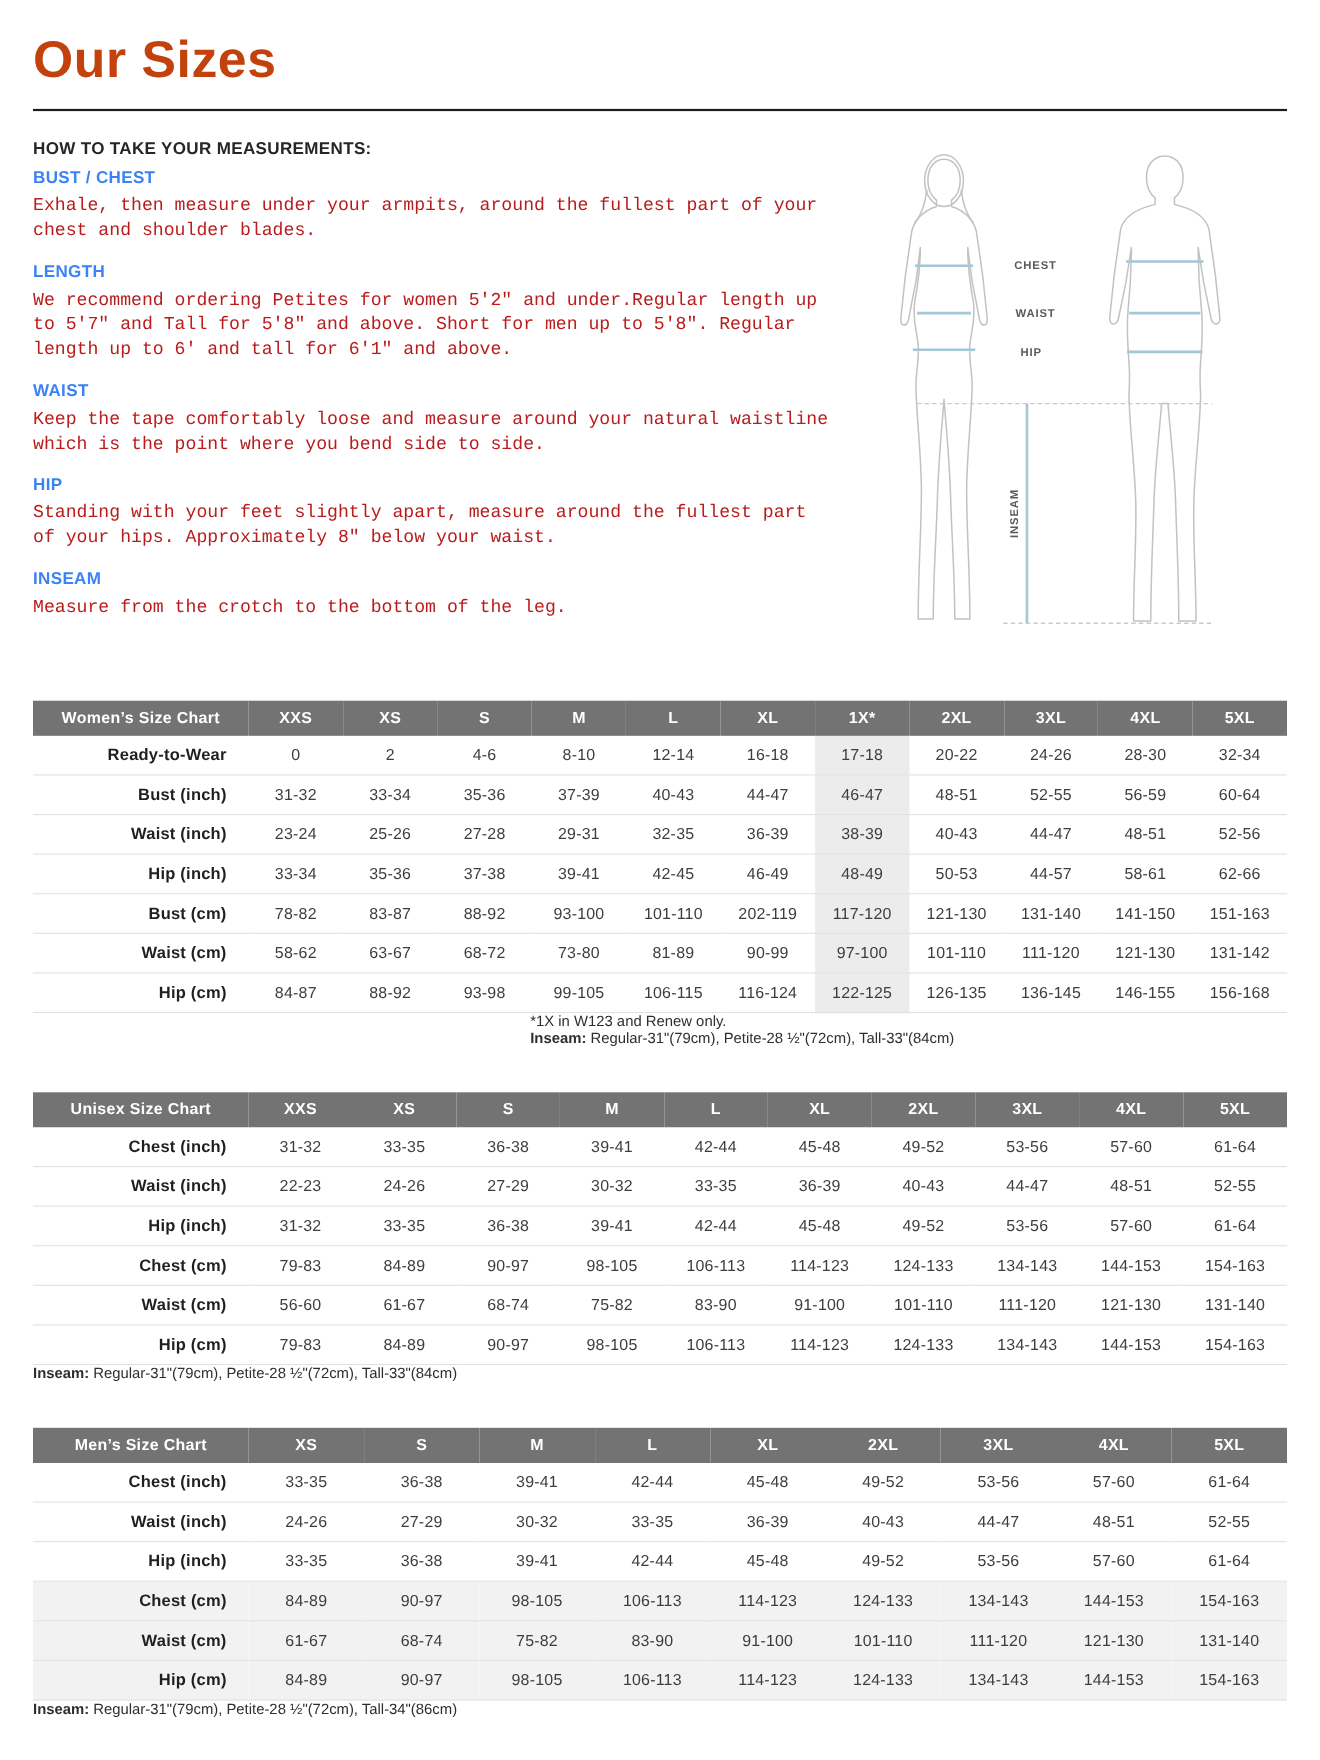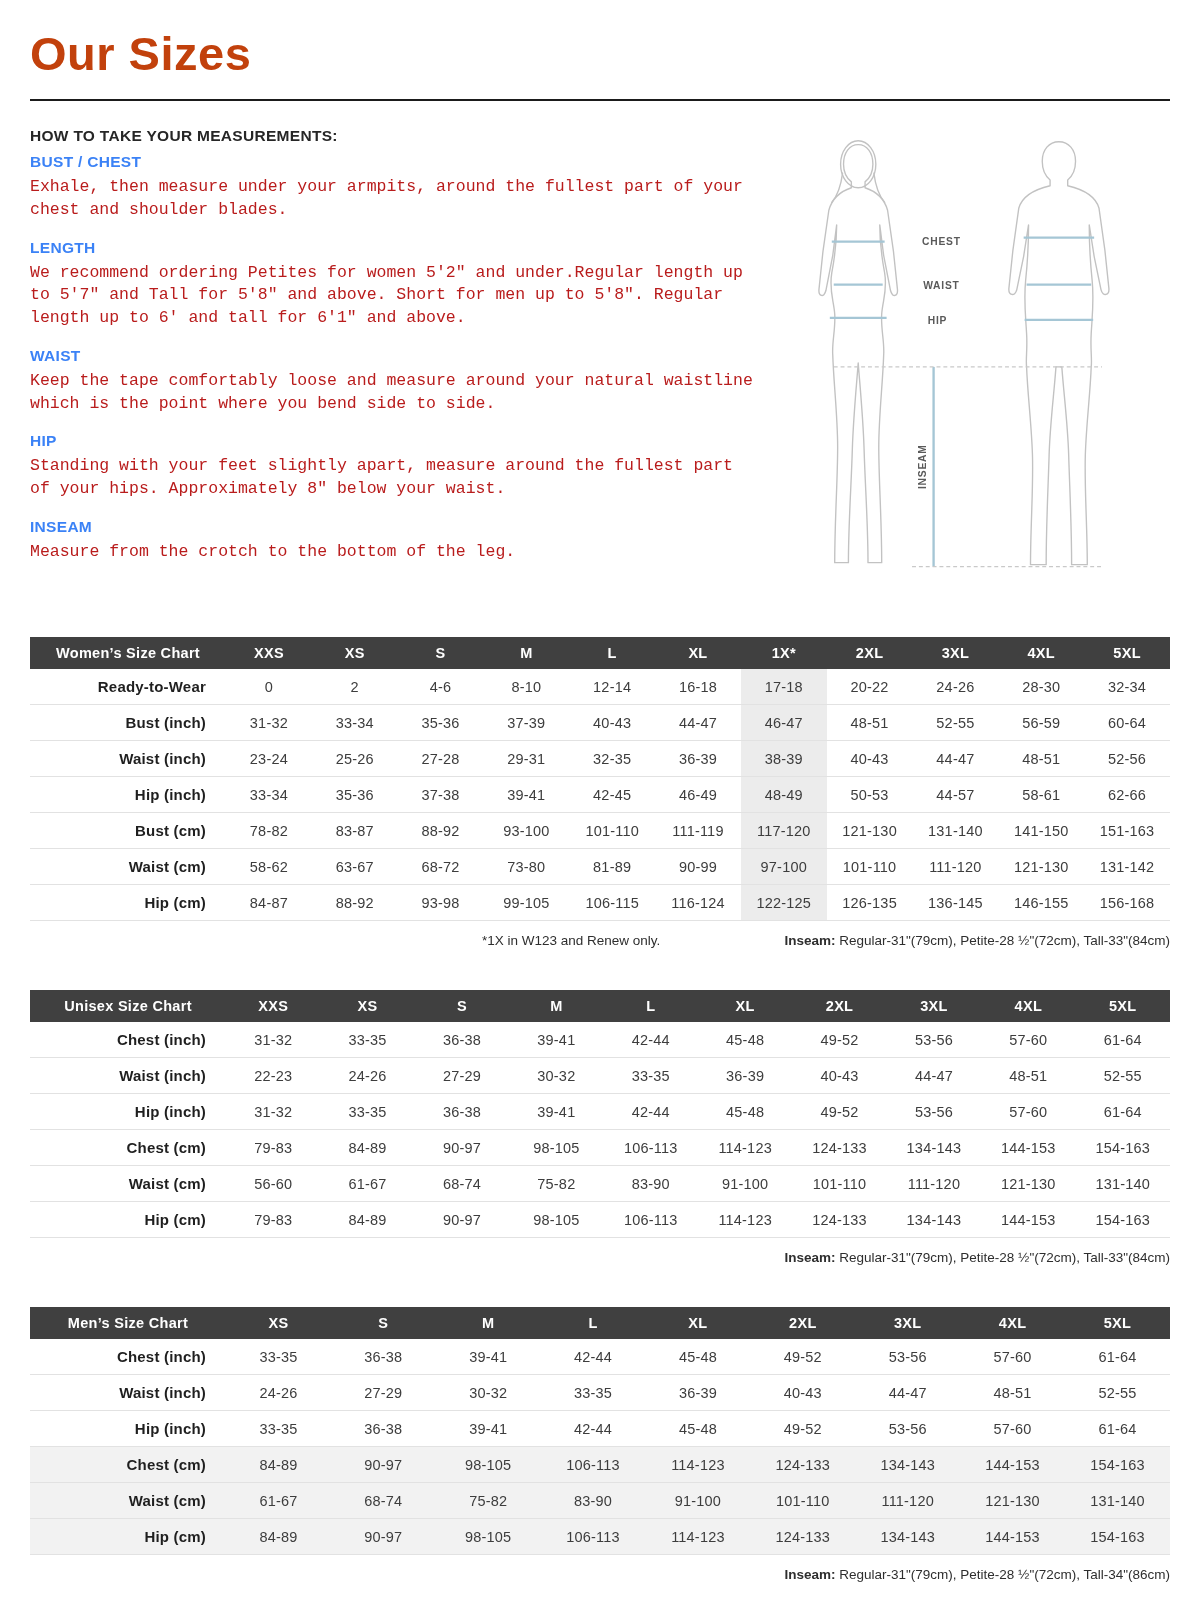--- a/index.html
+++ b/index.html
@@ -33,39 +33,39 @@
   .m-title {
     font-size: 15.5px; font-weight: 700; color: #3b82f6;
     letter-spacing: 0.3px; margin-bottom: 5px;
   }
   .m-body { font-size: 16.5px; line-height: 1.38; color: #b91c1c; max-width: 730px; font-family: Liberation Mono, monospace; }
   .figure-col { flex: 1; display: flex; padding-top: 2px; }
 
   .table-block { margin-top: 42px; }
   table.size-table { width: 100%; border-collapse: collapse; table-layout: fixed; }
   .size-table thead th {
-    background: #404040; color: #ffffff;
+    background: #737373; color: #ffffff;
     font-size: 14.5px; font-weight: 700;
     padding: 8px 4px; letter-spacing: 0.3px; text-align: center;
   }
   .size-table thead th.corner { width: 196px; }
   .size-table td, .size-table th.rowlabel {
     font-size: 14.5px; padding: 9px 4px; text-align: center;
     border-bottom: 1px solid #e2e2e2; color: #3d3d3d; letter-spacing: 0.2px;
     background: #ffffff;
   }
   .size-table th.rowlabel {
     text-align: right; padding-right: 20px;
     font-weight: 700; color: #1f1f1f; font-size: 15px;
   }
   .size-table td.hl { background: #ececec; }
   .size-table tr.shaded td, .size-table tr.shaded th.rowlabel { background: #f2f2f2; }
   .footnote-row {
     display: flex; justify-content: flex-end;
-    margin-top: 12px; font-size: 13.5px; color: #2e2e2e;
+    font-size: 13.5px; color: #2e2e2e; flex-direction: column;
   }
   .footnote-row.has-left { justify-content: space-between; padding-left: 452px; }
   .footnote-right strong { font-weight: 700; }
 
   .diagram-label {
     font-family: "Liberation Sans", sans-serif;
     font-size: 10.5px; font-weight: bold; fill: #5a5a5a; letter-spacing: 0.8px;
   }
 </style>
 </head>
@@ -212,21 +212,21 @@
             <td>58-61</td>
             <td>62-66</td>
           </tr>
           <tr>
             <th class="rowlabel">Bust (cm)</th>
             <td>78-82</td>
             <td>83-87</td>
             <td>88-92</td>
             <td>93-100</td>
             <td>101-110</td>
-            <td>111-119</td>
+            <td>202-119</td>
             <td class="hl">117-120</td>
             <td>121-130</td>
             <td>131-140</td>
             <td>141-150</td>
             <td>151-163</td>
           </tr>
           <tr>
             <th class="rowlabel">Waist (cm)</th>
             <td>58-62</td>
             <td>63-67</td>

